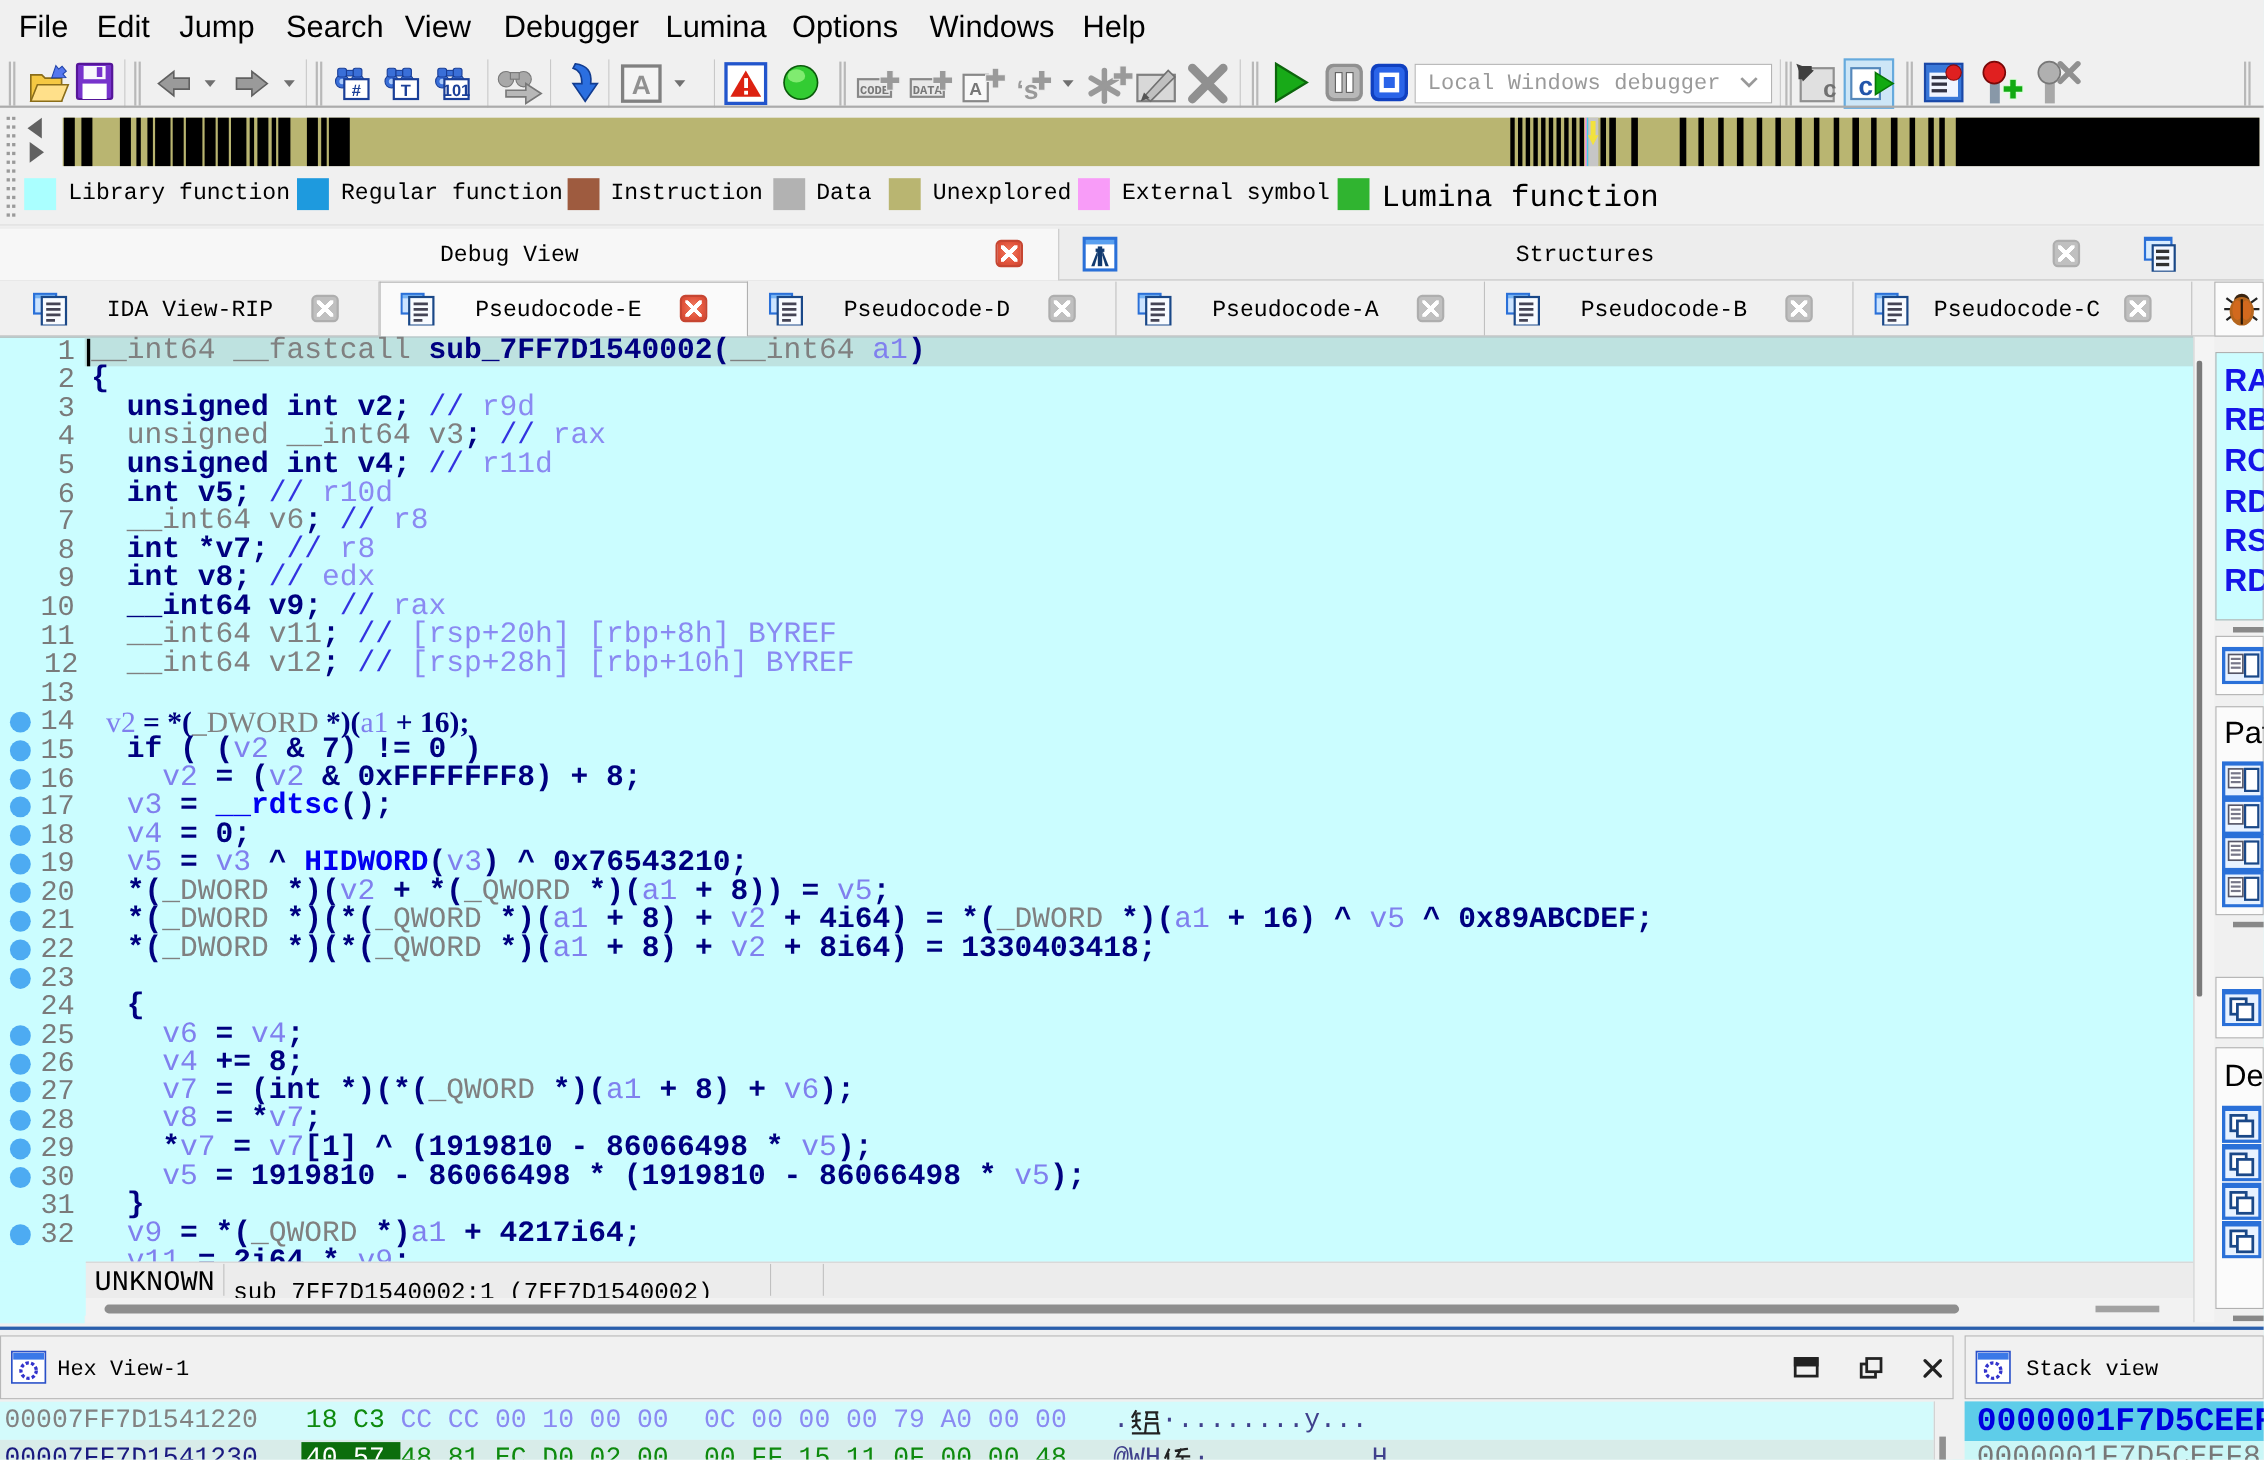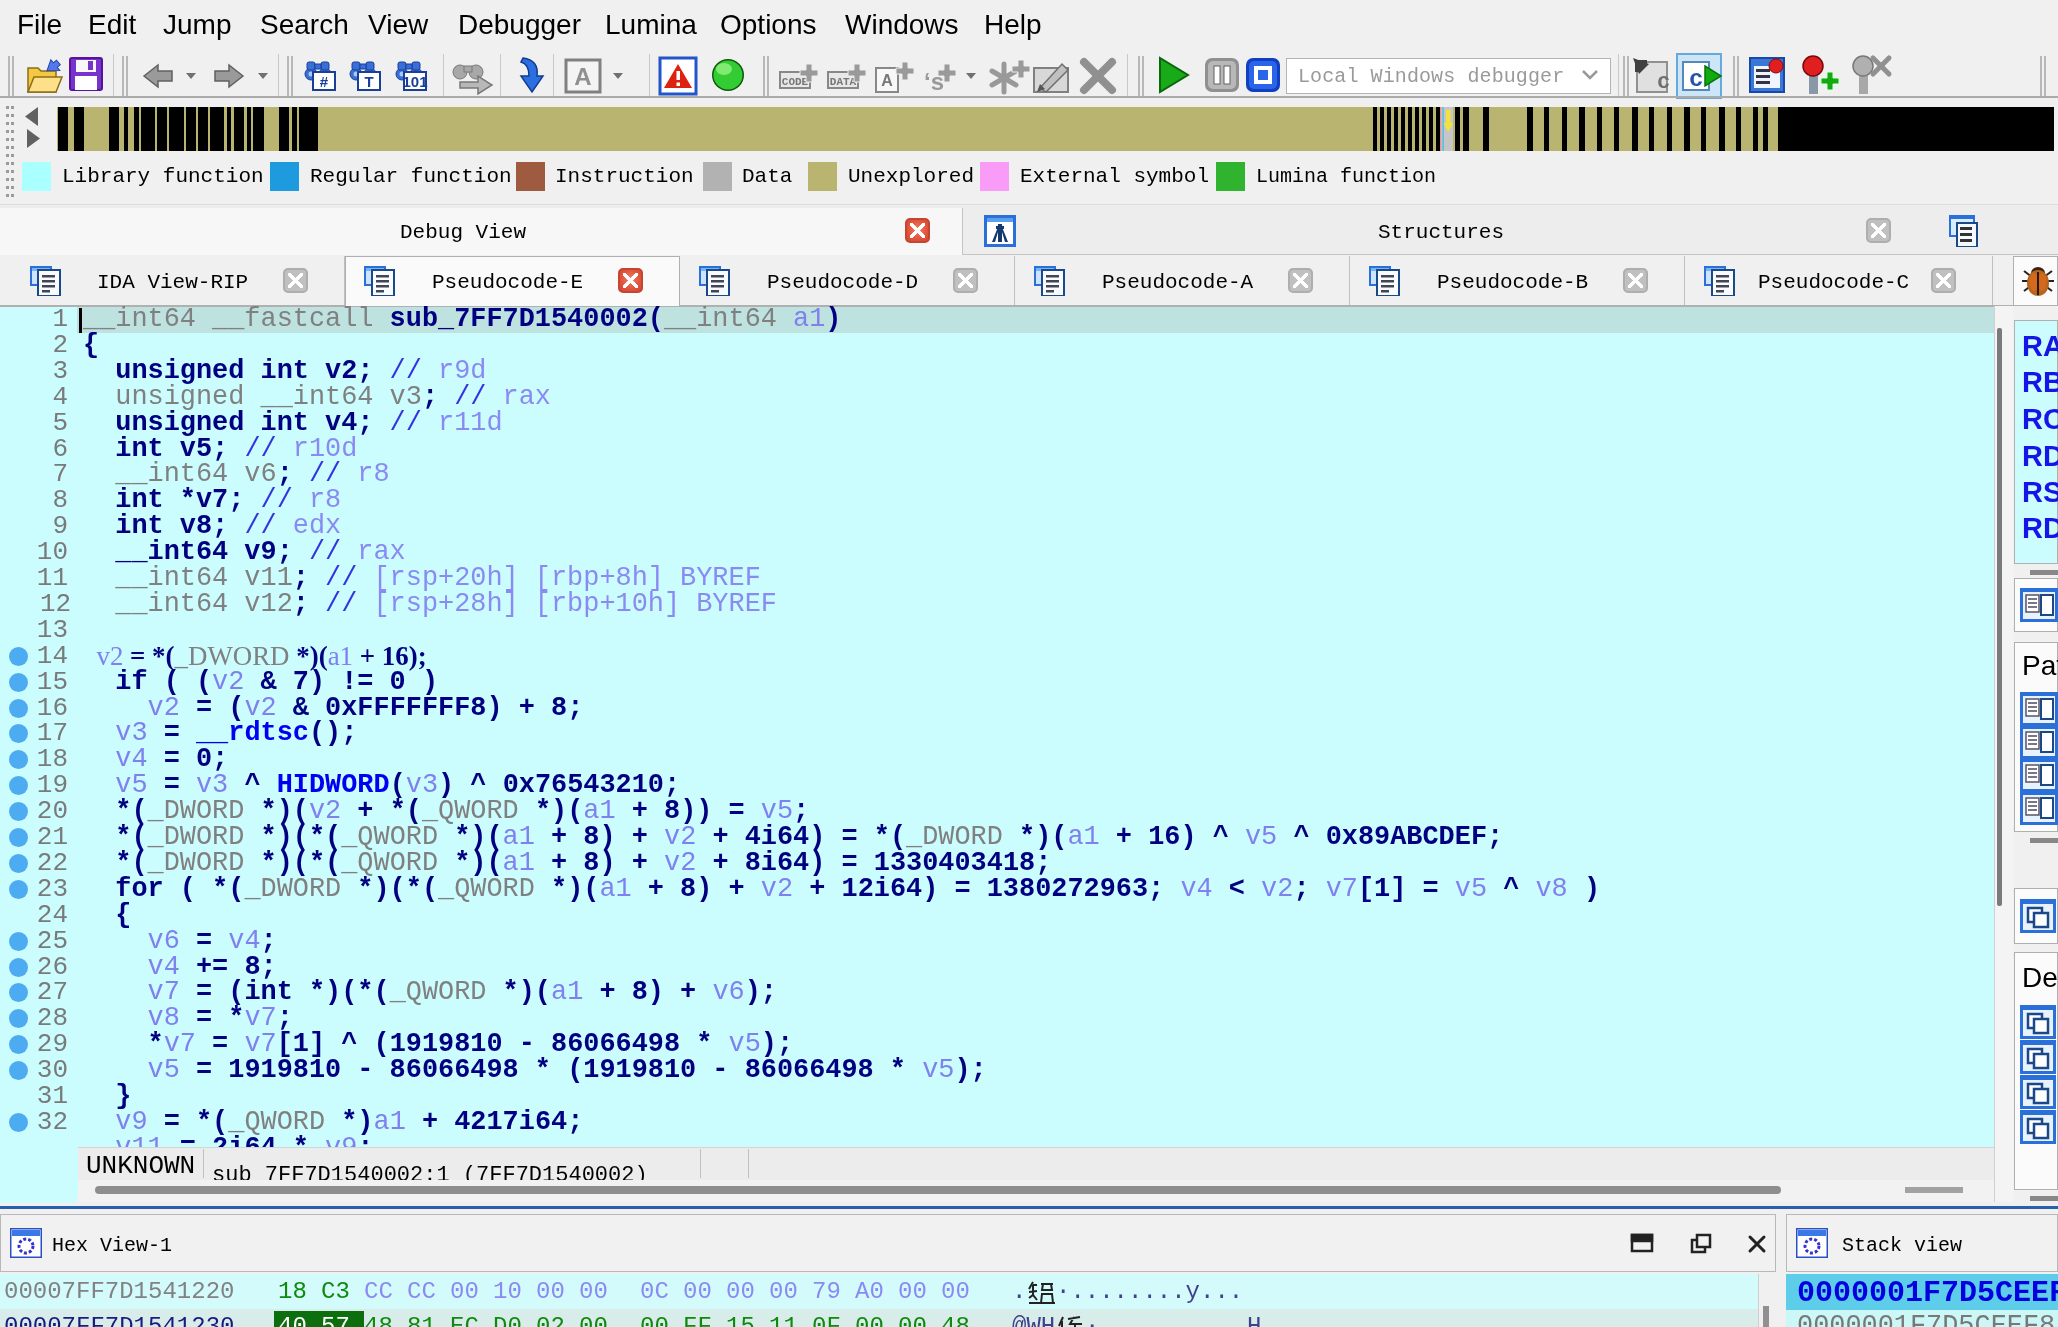--- a/index.html
+++ b/index.html
@@ -358,21 +358,21 @@
 <span class="abs mono" style="left:310px;top:165px;font-size:21px;color:#000;">Regular function</span>
 <div class="abs" style="left:516px;top:162px;width:29px;height:29px;background:#9e5b3f;"></div>
 <span class="abs mono" style="left:555px;top:165px;font-size:21px;color:#000;">Instruction</span>
 <div class="abs" style="left:703px;top:162px;width:29px;height:29px;background:#b2b2b2;"></div>
 <span class="abs mono" style="left:742px;top:165px;font-size:21px;color:#000;">Data</span>
 <div class="abs" style="left:808px;top:162px;width:29px;height:29px;background:#b9b571;"></div>
 <span class="abs mono" style="left:848px;top:165px;font-size:21px;color:#000;">Unexplored</span>
 <div class="abs" style="left:980px;top:162px;width:29px;height:29px;background:#f89cf8;"></div>
 <span class="abs mono" style="left:1020px;top:165px;font-size:21px;color:#000;">External symbol</span>
 <div class="abs" style="left:1216px;top:162px;width:29px;height:29px;background:#30b430;"></div>
-<span class="abs mono" style="left:1256px;top:165px;font-size:20px;color:#000;">Lumina function</span>
+<span class="abs mono" style="left:1256px;top:165px;font-size:28px;color:#000;">Lumina function</span>
 <div class="abs" style="left:0;top:204px;width:2058px;height:1px;background:#dcdcdc;"></div>
 <div class="abs" style="left:0;top:206px;width:2058px;height:49px;background:#ededed;border-bottom:1px solid #c4c4c4;"></div>
 <div class="abs" style="left:0;top:208px;width:963px;height:47px;background:#f7f7f7;border-right:1px solid #c4c4c4;"></div>
 <span class="abs tablabel" style="left:400px;top:221px;">Debug View</span>
 <div class="closebtn redbtn" style="left:905px;top:218px;">
     <i></i>
   </div>
 <svg class="abs" style="left:984px;top:215px;" width="32" height="32" viewBox="0 0 32 32">
 <rect x="0" y="0" width="32" height="32" fill="#2a70d8"></rect>
     <rect x="3" y="7" width="26" height="22" fill="#fff"></rect>
@@ -568,21 +568,20 @@
 <div class="lnum" style="top:493.1px;">20</div>
 <div class="codeline" style="top:493.1px;">  *(<span class="gy">_DWORD </span>*)(<span class="pe">v2</span> + *(<span class="gy">_QWORD </span>*)(<span class="pe">a1</span> + 8)) = <span class="pe">v5</span>;</div>
 <div class="bp" style="top:496.1px;"></div>
 <div class="lnum" style="top:519.0px;">21</div>
 <div class="codeline" style="top:519.0px;">  *(<span class="gy">_DWORD </span>*)(*(<span class="gy">_QWORD </span>*)(<span class="pe">a1</span> + 8) + <span class="pe">v2</span> + 4i64) = *(<span class="gy">_DWORD </span>*)(<span class="pe">a1</span> + 16) ^ <span class="pe">v5</span> ^ 0x89ABCDEF;</div>
 <div class="bp" style="top:522.0px;"></div>
 <div class="lnum" style="top:544.9px;">22</div>
 <div class="codeline" style="top:544.9px;">  *(<span class="gy">_DWORD </span>*)(*(<span class="gy">_QWORD </span>*)(<span class="pe">a1</span> + 8) + <span class="pe">v2</span> + 8i64) = 1330403418;</div>
 <div class="bp" style="top:547.9px;"></div>
 <div class="lnum" style="top:570.8px;">23</div>
-<div class="codeline" style="top:570.8px;">  for ( *(<span class="gy">_DWORD </span>*)(*(<span class="gy">_QWORD </span>*)(<span class="pe">a1</span> + 8) + <span class="pe">v2</span> + 12i64) = 1380272963; <span class="pe">v4</span> &lt; <span class="pe">v2</span>; <span class="pe">v7</span>[1] = <span class="pe">v5</span> ^ <span class="pe">v8</span> )</div>
 <div class="bp" style="top:573.8px;"></div>
 <div class="lnum" style="top:596.7px;">24</div>
 <div class="codeline" style="top:596.7px;">  {</div>
 <div class="lnum" style="top:622.6px;">25</div>
 <div class="codeline" style="top:622.6px;">    <span class="pe">v6</span> = <span class="pe">v4</span>;</div>
 <div class="bp" style="top:625.6px;"></div>
 <div class="lnum" style="top:648.5px;">26</div>
 <div class="codeline" style="top:648.5px;">    <span class="pe">v4</span> += 8;</div>
 <div class="bp" style="top:651.5px;"></div>
 <div class="lnum" style="top:674.4px;">27</div>

